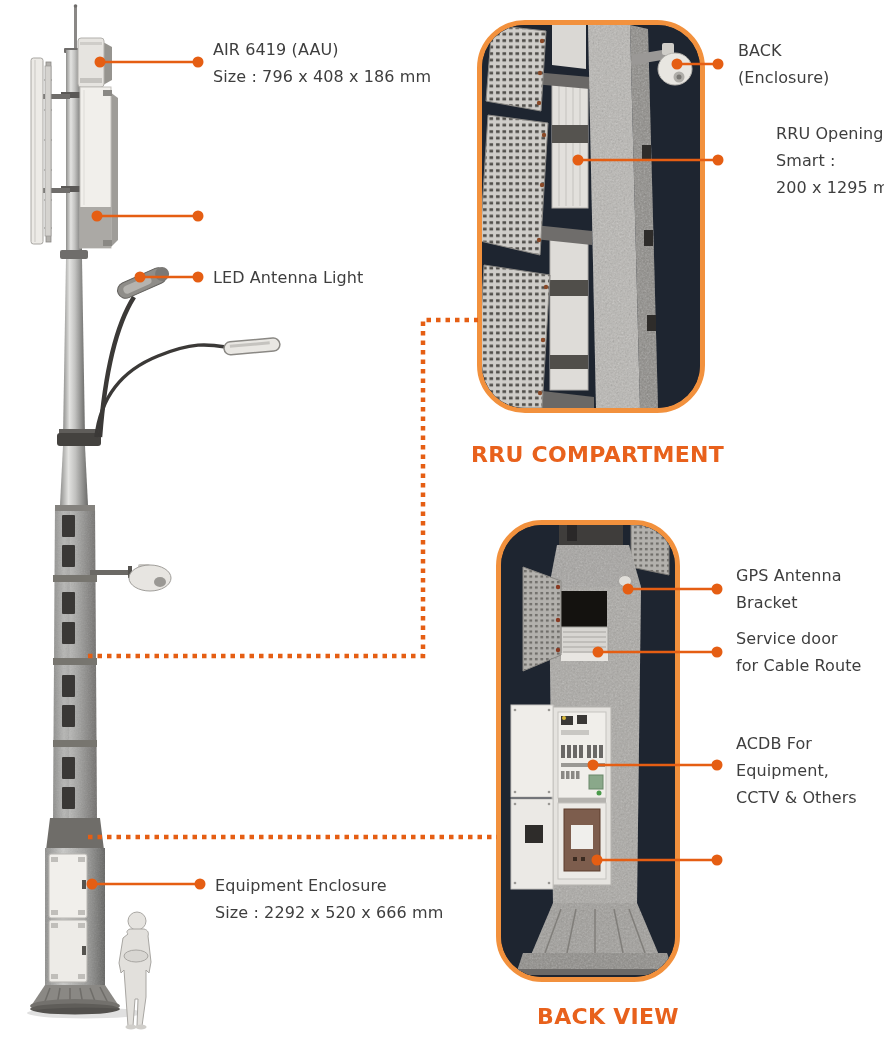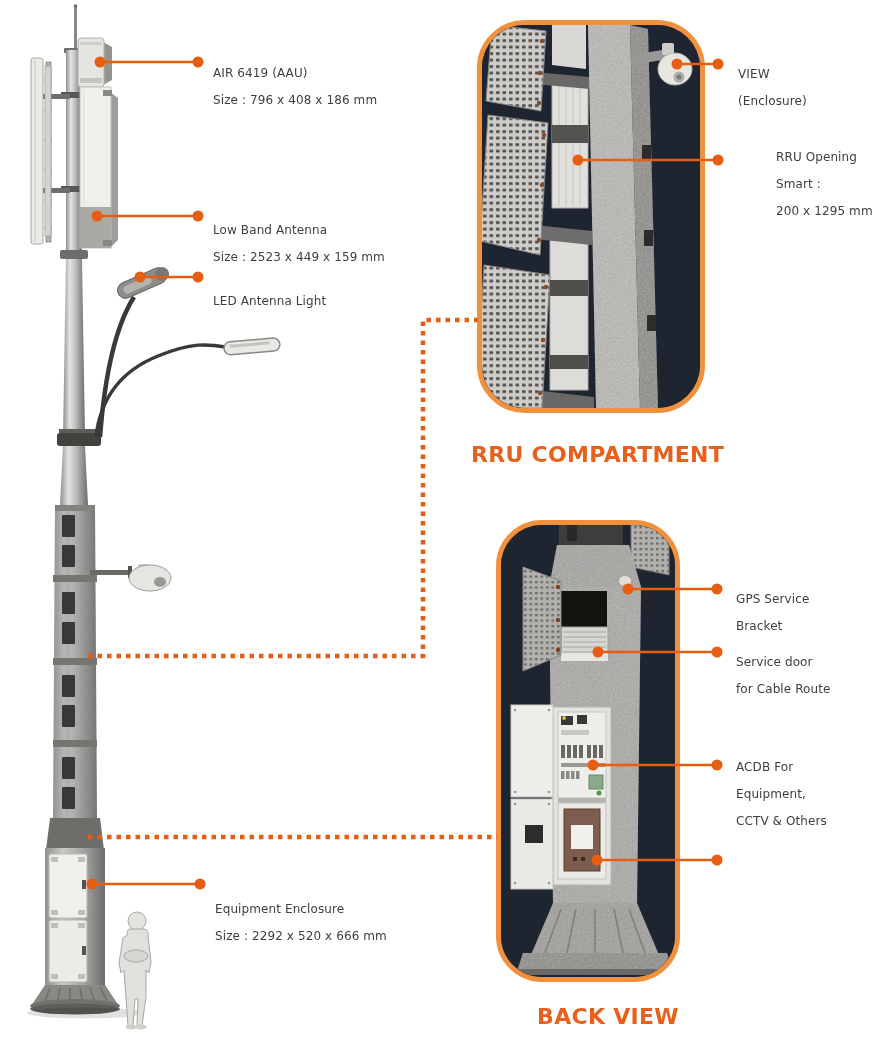--- a/index.html
+++ b/index.html
@@ -15,22 +15,22 @@
   .inset-rru{left:477px;top:20px;width:228px;height:393px;border-radius:48px;}
   .inset-back{left:496px;top:520px;width:184px;height:462px;border-radius:46px;}
   .inset svg{display:block;width:100%;height:100%;}
   .inset-title{
     position:absolute;z-index:2;font-weight:bold;font-size:22px;line-height:28px;
     color:#e8611c;text-align:center;letter-spacing:.3px;white-space:nowrap;
   }
   .rru-title{left:471px;top:441px;width:240px;}
   .back-title{left:516px;top:1003px;width:184px;}
   .lbl{
-    position:absolute;z-index:2;font-size:12px;line-height:27px;color:#3e3e3e;
-    letter-spacing:.1px;white-space:nowrap;margin-top:24px;
+    position:absolute;z-index:2;font-size:16px;line-height:27px;color:#3e3e3e;
+    letter-spacing:.1px;white-space:nowrap;
   }
   .overlay{position:absolute;left:0;top:0;z-index:5;pointer-events:none;}
 </style>
 </head>
 <body>
 
 <div class="canvas">
 
   <svg class="pole-art" width="300" height="1045" viewBox="0 0 300 1045">
     <defs>
@@ -394,44 +394,40 @@
         <rect x="16" y="444" width="156" height="6" fill="#6b6967"></rect>
       </g>
     </svg>
   </div>
   <div class="inset-title back-title">BACK VIEW</div>
 
   <div class="lbl" style="left:213px;top:36px">
     <div>AIR 6419 (AAU)</div>
     <div>Size : 796 x 408 x 186 mm</div>
   </div>
-  <div class="lbl" style="left:213px;top:193px">
-    <div>Low Band Antenna</div>
-    <div>Size : 2523 x 449 x 159 mm</div>
-  </div>
   <div class="lbl" style="left:213px;top:264px">
     <div>LED Antenna Light</div>
   </div>
   <div class="lbl" style="left:215px;top:872px">
     <div>Equipment Enclosure</div>
     <div>Size : 2292 x 520 x 666 mm</div>
   </div>
 
   <div class="lbl" style="left:738px;top:37px">
-    <div>VIEW</div>
+    <div>BACK</div>
     <div>(Enclosure)</div>
   </div>
   <div class="lbl" style="left:776px;top:120px">
     <div>RRU Opening</div>
     <div>Smart :</div>
     <div>200 x 1295 mm</div>
   </div>
 
   <div class="lbl" style="left:736px;top:562px">
-    <div>GPS Service</div>
+    <div>GPS Antenna</div>
     <div>Bracket</div>
   </div>
   <div class="lbl" style="left:736px;top:730px">
     <div>ACDB For</div>
     <div>Equipment,</div>
     <div>CCTV &amp; Others</div>
   </div>
   <div class="lbl" style="left:736px;top:625px">
     <div>Service door</div>
     <div>for Cable Route</div>

